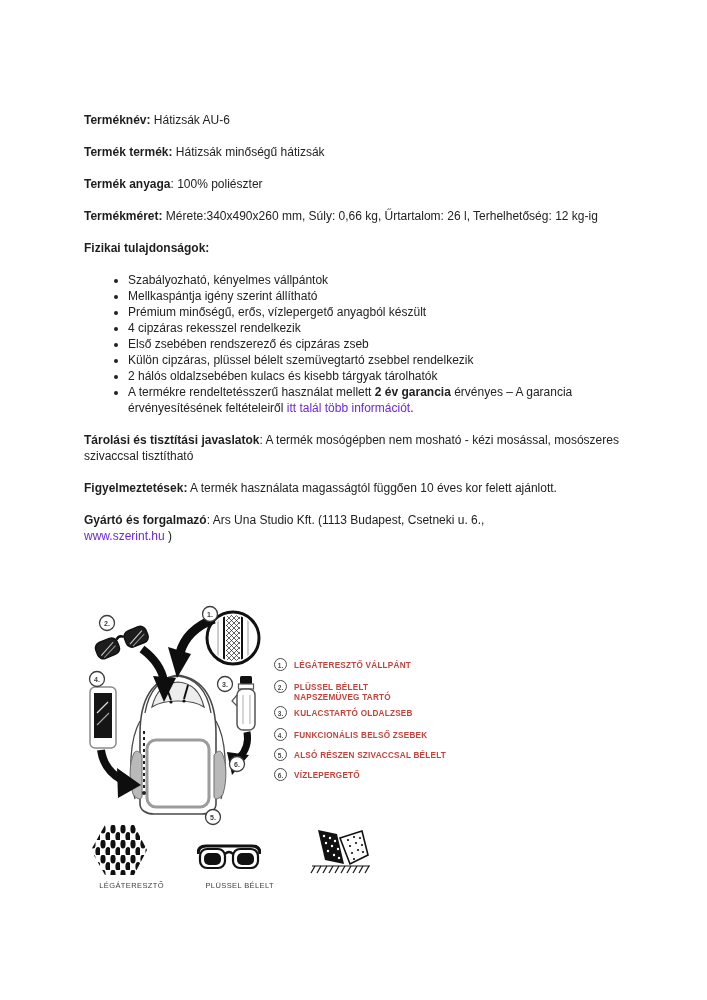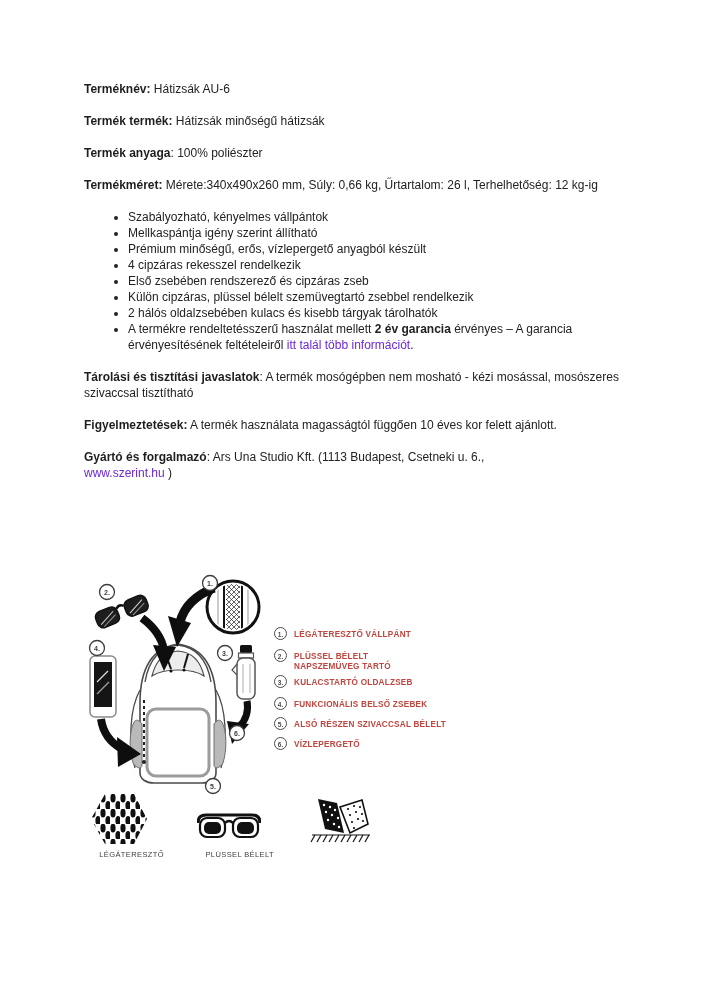--- a/index.html
+++ b/index.html
@@ -1,18 +1,18 @@
 <!DOCTYPE html>
 <html><head>
 <meta charset="utf-8">
 <style>
   html,body{margin:0;padding:0;background:#fff;}
   .page{
     position:relative;width:707px;height:860px;background:#ffffff;overflow:hidden;
-    font-family:"Liberation Sans","DejaVu Sans",sans-serif;font-size:12px;color:#222;
+    font-family:"Liberation Sans","DejaVu Sans",sans-serif;font-size:12px;color:#222;margin-top:31px;
   }
   .textblock{position:absolute;left:84px;top:81px;width:540px;line-height:16px;}
   .para{margin:0 0 16px 0;}
   .para b{color:#1e1e1e;}
   ul.features{margin:0 0 16px 0;padding-left:44px;list-style:disc;}
   ul.features li{margin:0;padding:0;}
   a.link{color:#6d28d9;cursor:pointer;}
   
   .callouts{position:absolute;left:274px;top:627px;width:230px;}
   .co-item{position:absolute;left:0;display:flex;align-items:flex-start;}
@@ -43,20 +43,21 @@
 <body>
 
 <div class="page">
 
   <div class="textblock">
     <p class="para"><b>Terméknév:</b><span> Hátizsák AU-6</span></p>
     <p class="para"><b>Termék termék:</b><span> Hátizsák minőségű hátizsák</span></p>
     <p class="para"><b>Termék anyaga</b><span>: 100% poliészter</span></p>
     <p class="para"><b>Termékméret:</b><span> Mérete:340x490x260 mm, Súly: 0,66 kg, Űrtartalom: 26 l, Terhelhetőség: 12 kg-ig</span></p>
 
+    <p class="para"><b>Fizikai tulajdonságok:</b></p>
 
     <ul class="features">
       <li>Szabályozható, kényelmes vállpántok</li>
       <li>Mellkaspántja igény szerint állítható</li>
       <li>Prémium minőségű, erős, vízlepergető anyagból készült</li>
       <li>4 cipzáras rekesszel rendelkezik</li>
       <li>Első zsebében rendszerező és cipzáras zseb</li>
       <li>Külön cipzáras, plüssel bélelt szemüvegtartó zsebbel rendelkezik</li>
       <li>2 hálós oldalzsebében kulacs és kisebb tárgyak tárolhatók</li>
       <li><span>A termékre rendeltetésszerű használat mellett </span><b>2 év garancia</b><span> érvényes – A garancia érvényesítésének feltételeiről </span><a class="link">itt talál több információt</a><span>.</span></li>

